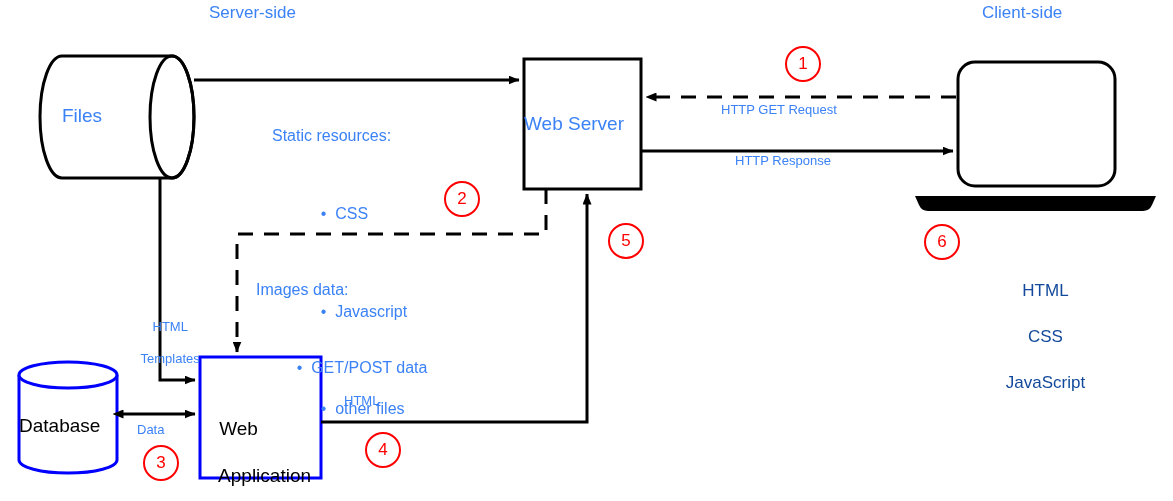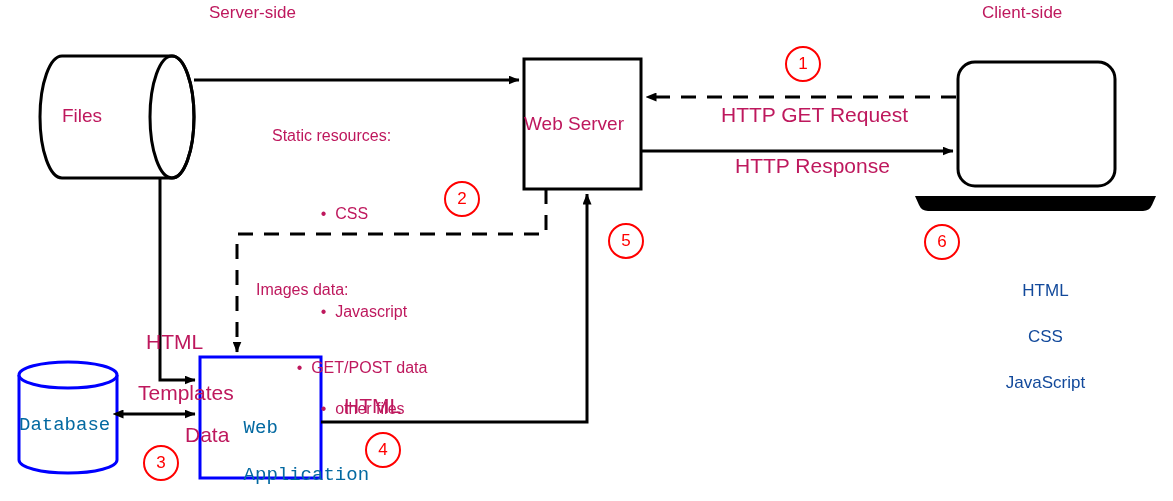--- a/index.html
+++ b/index.html
@@ -7,28 +7,28 @@
     position:relative;
     width:1173px;height:501px;
     background:#ffffff;
     font-family:"Liberation Sans","DejaVu Sans",sans-serif;
     overflow:hidden;
   }
   #svg-layer{position:absolute;left:0;top:0;width:1173px;height:501px;}
   .lbl{
     position:absolute;
     font-family:"Liberation Sans","DejaVu Sans",sans-serif;
-    color:#be185d;
+    color:#3b82f6;
     white-space:pre;
     line-height:1.22;
   }
   .title{font-size:17px;}
   .node-label{font-size:19px;text-align:left;}
-  .blue-label{color:#0369a1;font-family:Liberation Mono, monospace;}
-  .edge-label{font-size:21px;}
+  .blue-label{color:#000000;}
+  .edge-label{font-size:13px;}
   .list-block{font-size:16px;}
   .list-block .li{display:block;}
   .stack-label{font-size:17px;color:#12499b;text-align:center;line-height:1.35;}
   .num{
     position:absolute;
     width:36px;height:36px;
     border:2px solid #ff0000;
     border-radius:50%;
     color:#ff0000;
     font-size:17px;
@@ -123,21 +123,21 @@
 
   <div class="lbl edge-label" style="left:721px;top:102px;">HTTP GET Request</div>
 
   <div class="lbl edge-label" style="left:735px;top:153px;">HTTP Response</div>
 
   <div class="lbl edge-label" style="left:115px;top:303px;width:96px;text-align:center;">
     <span>HTML</span><br>
     <span>Templates</span>
   </div>
 
-  <div class="lbl edge-label" style="left:137px;top:422px;margin-left:48px;">Data</div>
+  <div class="lbl edge-label" style="left:137px;top:422px;">Data</div>
 
   <div class="lbl edge-label" style="left:344px;top:393px;">HTML</div>
 
   <div class="lbl stack-label" style="left:960px;top:257px;width:152px;">
     <span>HTML</span><br>
     <span>CSS</span><br>
     <span>JavaScript</span>
   </div>
 
   <div class="num" style="left:785px;top:46px;">1</div>

